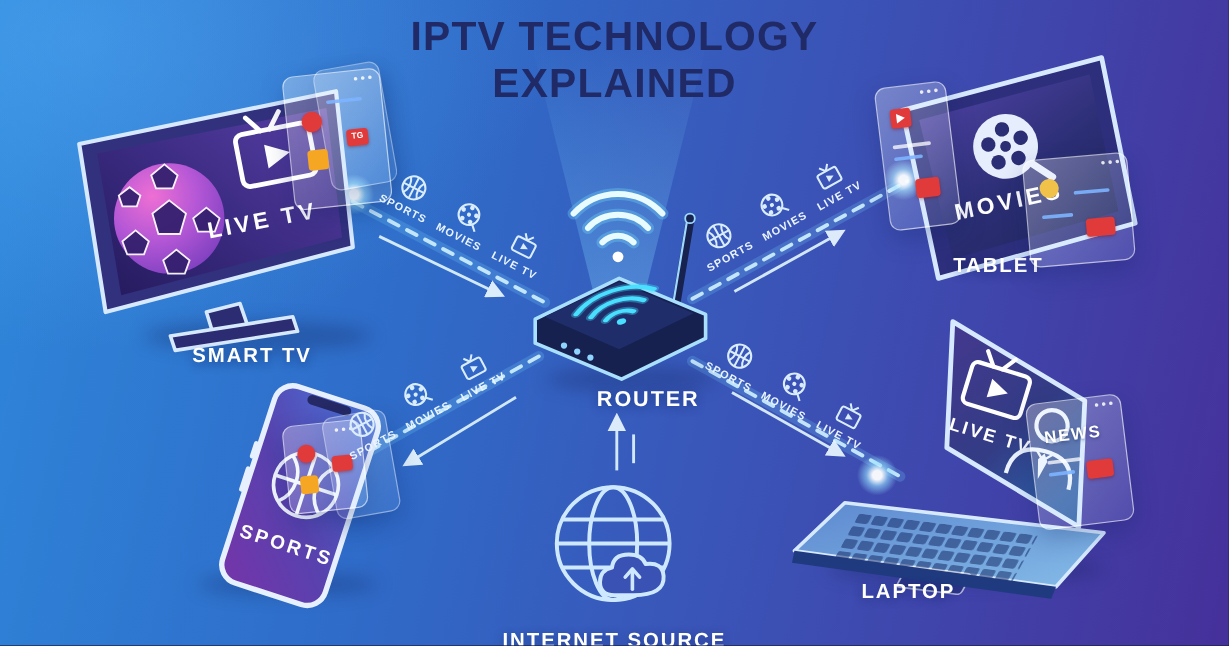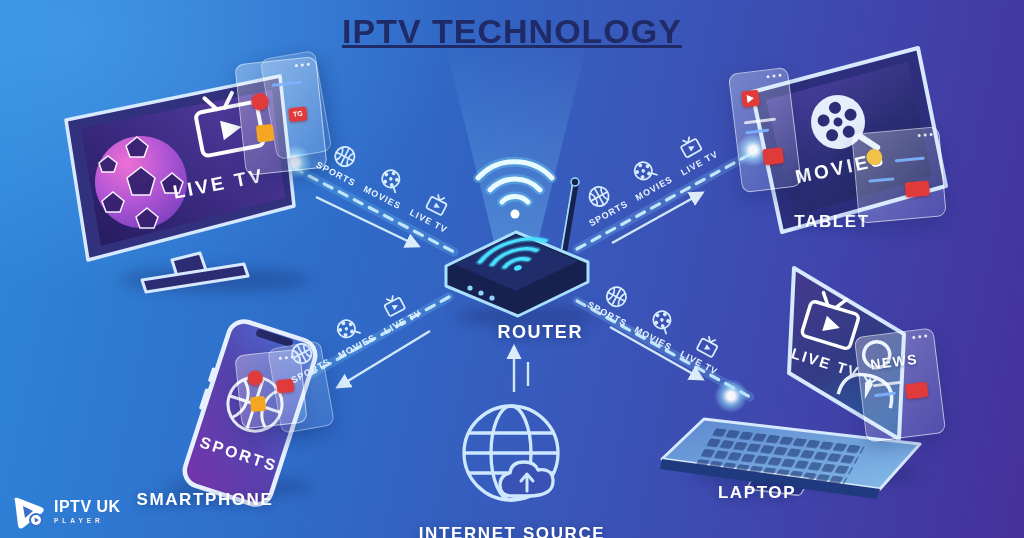--- a/index.html
+++ b/index.html
@@ -3,21 +3,21 @@
 <meta charset="utf-8">
 <style>
   html,body{margin:0;padding:0;background:#1c2350;}
   .stage{
     position:relative;width:1024px;height:538px;overflow:hidden;
     font-family:"Liberation Sans",sans-serif;
     background:
       radial-gradient(640px 420px at 6% 6%, rgba(96,184,255,.38), rgba(96,184,255,0) 62%),
       linear-gradient(102deg,#2e87da 0%,#2f6cc9 34%,#3c50b4 66%,#46309a 100%);
   }
-  .title{position:absolute;top:12px;left:0;width:100%;text-align:center;color:#202a66;text-decoration:underline;}
+  .title{position:absolute;top:12px;left:0;width:100%;text-align:center;color:#202a66;}
   .title .l1,.title .l2{font-size:34px;font-weight:800;letter-spacing:1px;line-height:39px;}
   .node-label{position:absolute;color:#fff;font-weight:700;font-size:17px;letter-spacing:1.6px;
     text-align:center;text-shadow:0 2px 8px rgba(10,30,90,.45);}
   .wires{position:absolute;left:0;top:0;}
   .beam{position:absolute;left:443px;top:36px;width:146px;height:218px;
     background:linear-gradient(to top,rgba(130,215,255,.34),rgba(130,215,255,0));
     clip-path:polygon(0 0,100% 0,63% 100%,37% 100%);}
   .glow{position:absolute;width:34px;height:34px;border-radius:50%;
     background:radial-gradient(circle,rgba(255,255,255,.95) 0 16%,rgba(150,225,255,.6) 38%,rgba(150,225,255,0) 70%);}
   .shadow{position:absolute;background:rgba(15,25,80,.28);border-radius:50%;filter:blur(7px);}
@@ -129,20 +129,21 @@
       <path d="M-9,-23 L-19,-36 M9,-36 L-1,-23"></path>
       <rect x="-31" y="-23" width="62" height="44" rx="6"></rect>
       <polygon points="-8,-11 12,-1 -8,9" fill="#ffffff" stroke="none"></polygon>
     </g>
     <text transform="translate(172,128) rotate(-11)" text-anchor="middle" font-size="19" font-weight="700" letter-spacing="3" fill="#ffffff">LIVE TV</text>
     <g fill="#2c2c72" stroke="#d6e9ff" stroke-width="3" stroke-linejoin="round">
       <path d="M124,198 L152,191 L161,217 L132,224 Z"></path>
       <path d="M94,218 L196,202 L200,214 L98,230 Z"></path>
     </g>
   </svg>
+  <div class="node-label" style="left:135px;top:287px;width:150px;">SMART TV</div>
 
   <div class="glass back" style="left:268px;top:54px;width:54px;height:100px;transform:rotate(-10deg);"></div>
   <div class="glass" style="left:240px;top:60px;width:80px;height:110px;transform:rotate(-6deg);">
     <span class="dots">
         <i></i>
         <i></i>
         <i></i>
       </span>
     <span class="tline blue" style="left:34px;top:22px;width:30px;"></span>
     <span class="chip red circle" style="left:12px;top:30px;width:17px;height:17px;"></span>
@@ -256,21 +257,20 @@
       <rect x="-19" y="-83" width="38" height="8" rx="4" fill="#252a66"></rect>
       <rect x="-50" y="-32" width="4" height="15" rx="2" fill="#e6f0ff"></rect>
       <rect x="-50" y="-10" width="4" height="22" rx="2" fill="#e6f0ff"></rect>
       <g transform="translate(2,-10)" stroke="#f2f7ff" stroke-width="3" fill="none">
         <circle r="27"></circle>
         <path d="M0,-27 V27 M-27,0 H27 M-18,-20 a26,26 0 0 1 0,40 M18,-20 a26,26 0 0 0 0,40"></path>
       </g>
       <text x="2" y="48" text-anchor="middle" font-size="16" font-weight="700" letter-spacing="2.5" fill="#ffffff">SPORTS</text>
     </g>
   </svg>
-  <div class="node-label" style="left:130px;top:490px;width:150px;">SMARTPHONE</div>
 
   <div class="glass back" style="left:274px;top:344px;width:52px;height:84px;transform:rotate(-10deg);"></div>
   <div class="glass" style="left:238px;top:352px;width:64px;height:72px;transform:rotate(-6deg);">
     <span class="dots">
         <i></i>
         <i></i>
         <i></i>
       </span>
     <span class="chip red circle" style="left:10px;top:16px;width:15px;height:15px;"></span>
     <span class="chip orange" style="left:10px;top:42px;width:15px;height:15px;"></span>
@@ -473,28 +473,17 @@
         <rect x="4" y="9" width="18" height="13" rx="2"></rect>
           <path d="M9,4 L13,9 M17,4 L13,9"></path>
         <polygon points="11,12.5 17,15.5 11,18.5" fill="#d9edff" stroke="none"></polygon>
       </svg>
       <span class="stream-label">LIVE TV</span>
     </div>
   </div>
 
   <div class="title">
     <div class="l1">IPTV TECHNOLOGY</div>
-  </div>
-
-  <div class="logo">
-    <svg width="36" height="36" viewBox="0 0 36 36">
-      <path d="M5,7 Q3,3 8,4 L31,13 Q36,15 32,19 L14,33 Q9,37 8,31 Z" fill="#ffffff"></path>
-      <polygon points="13,12 23,17 15,24" fill="#3b6fc9"></polygon>
-      <circle cx="26" cy="26" r="6" fill="#ffffff" stroke="#3b6fc9" stroke-width="2"></circle>
-      <polygon points="24.5,23.5 29,26 25,28.5" fill="#3b6fc9"></polygon>
-    </svg>
-    <div class="logo-text">
-      <span class="logo-name">IPTV UK</span>
-      <span class="logo-sub">PLAYER</span>
-    </div>
-  </div>
+    <div class="l2">EXPLAINED</div>
+  </div>
+
 
 </div>
 
 </body></html>

